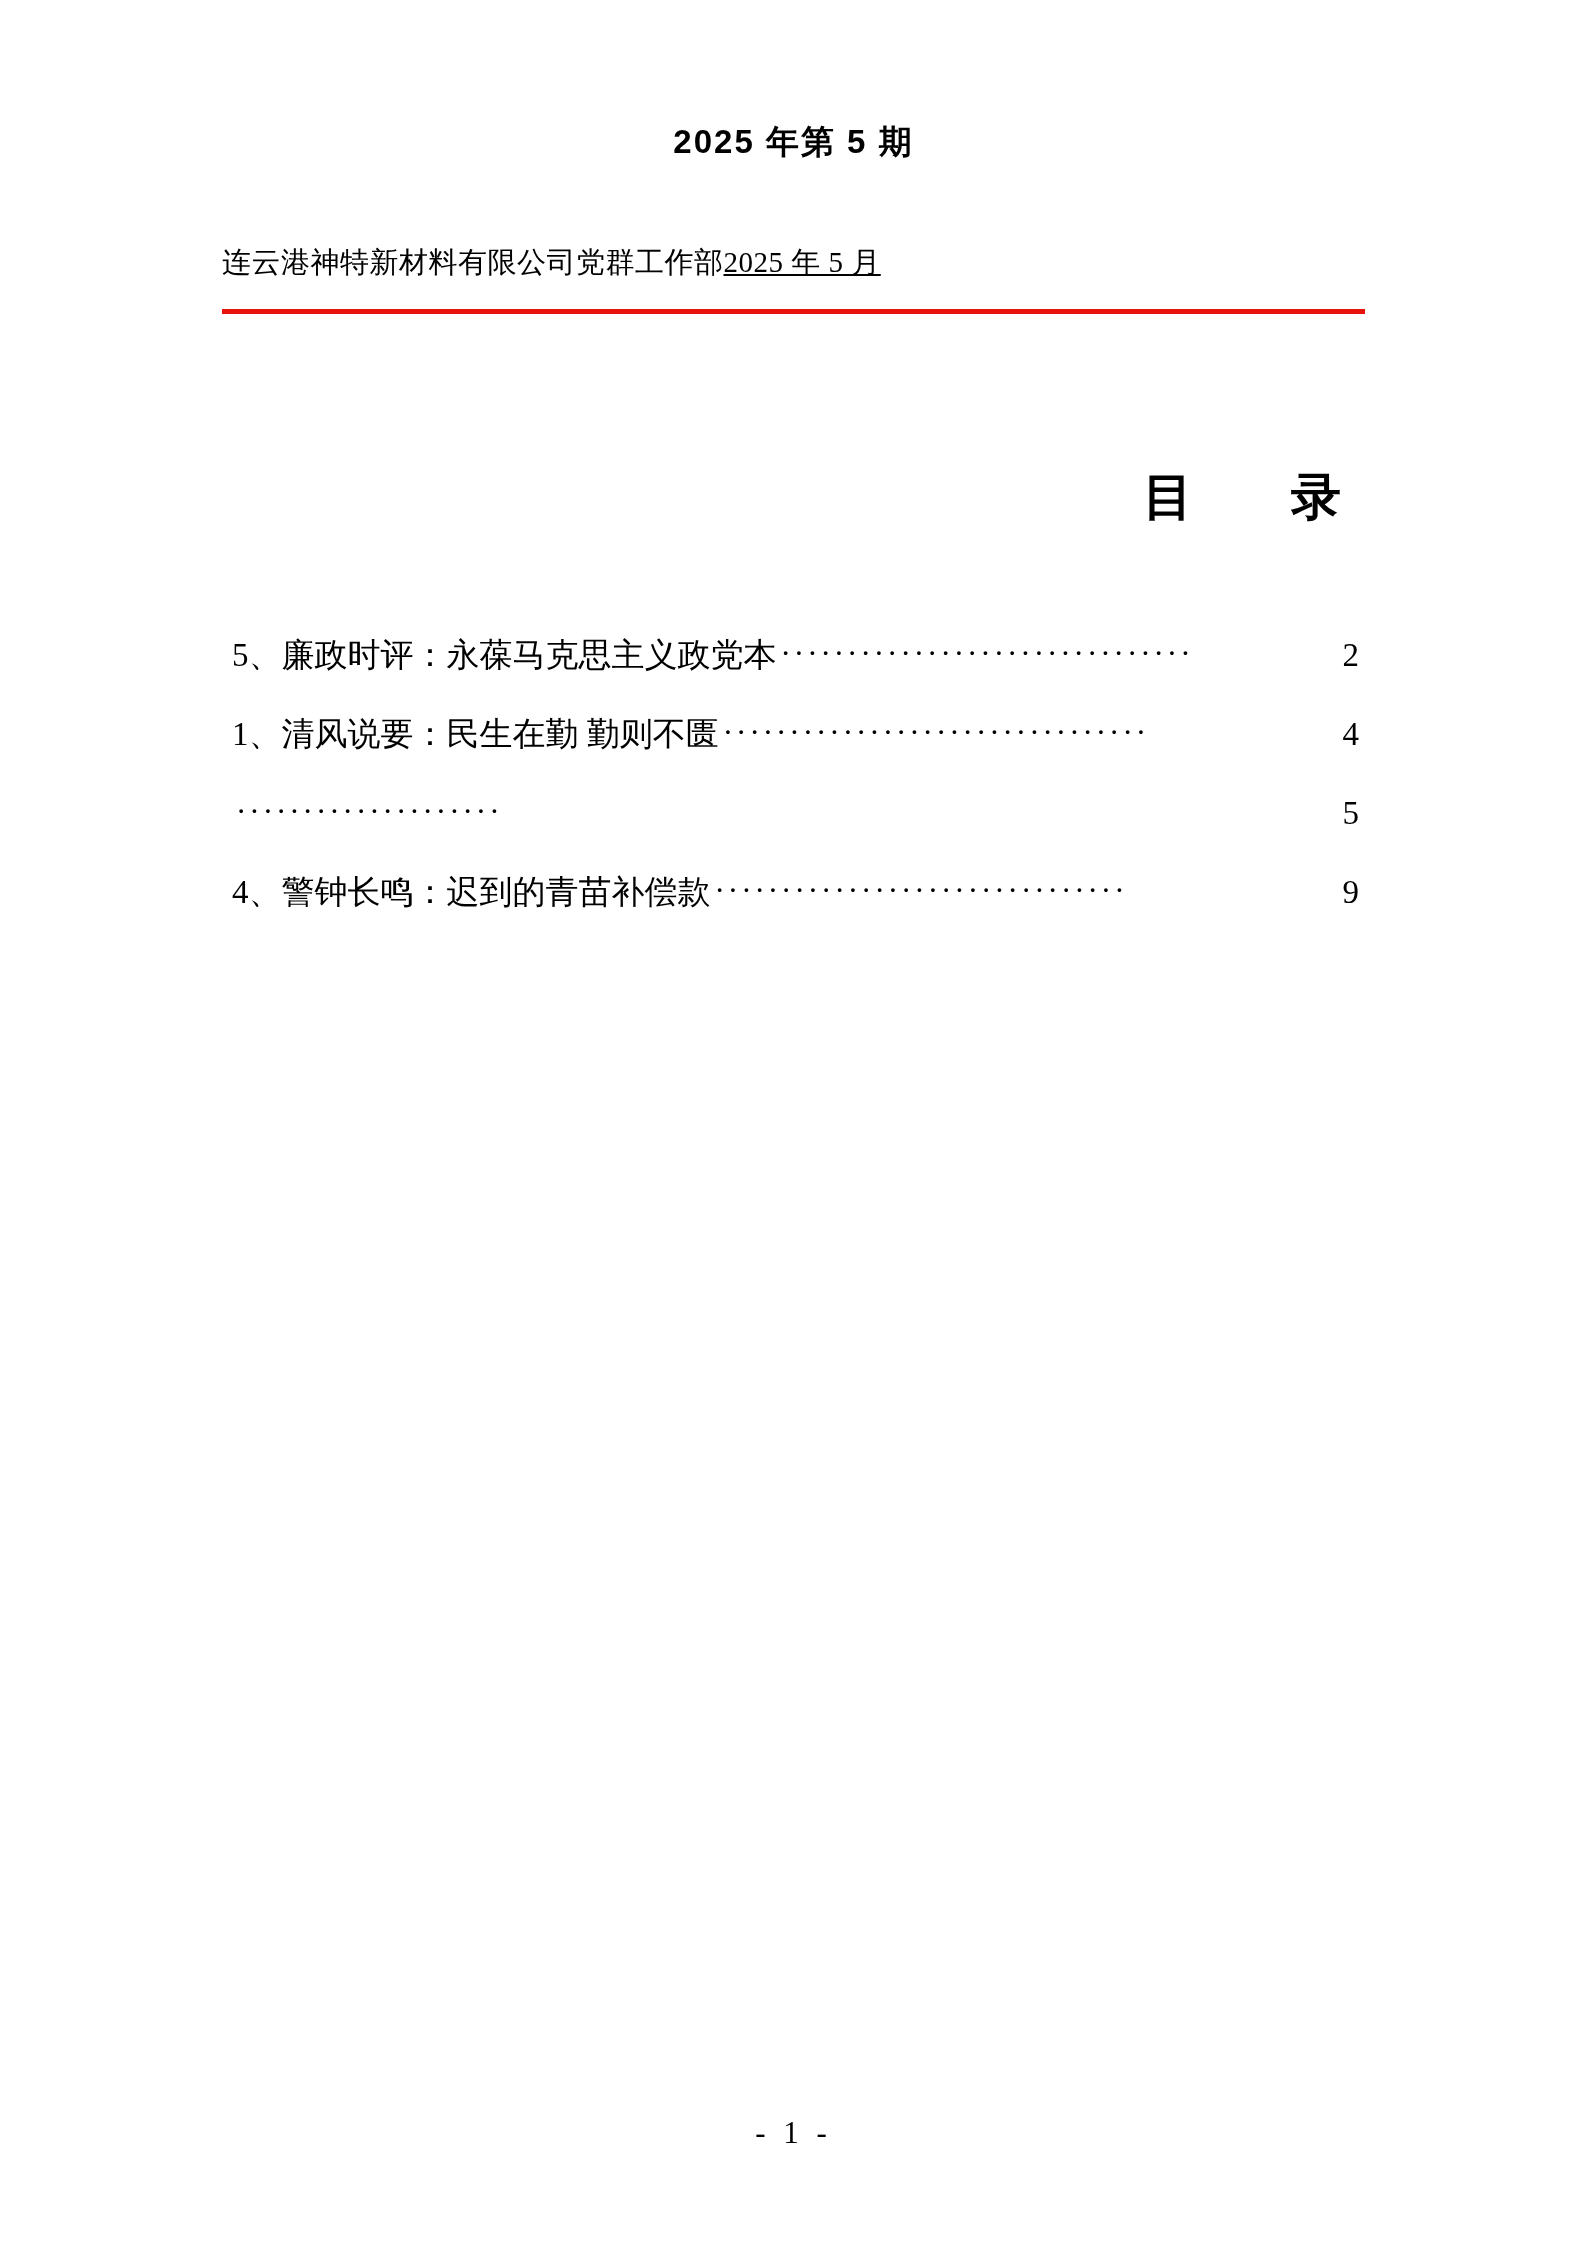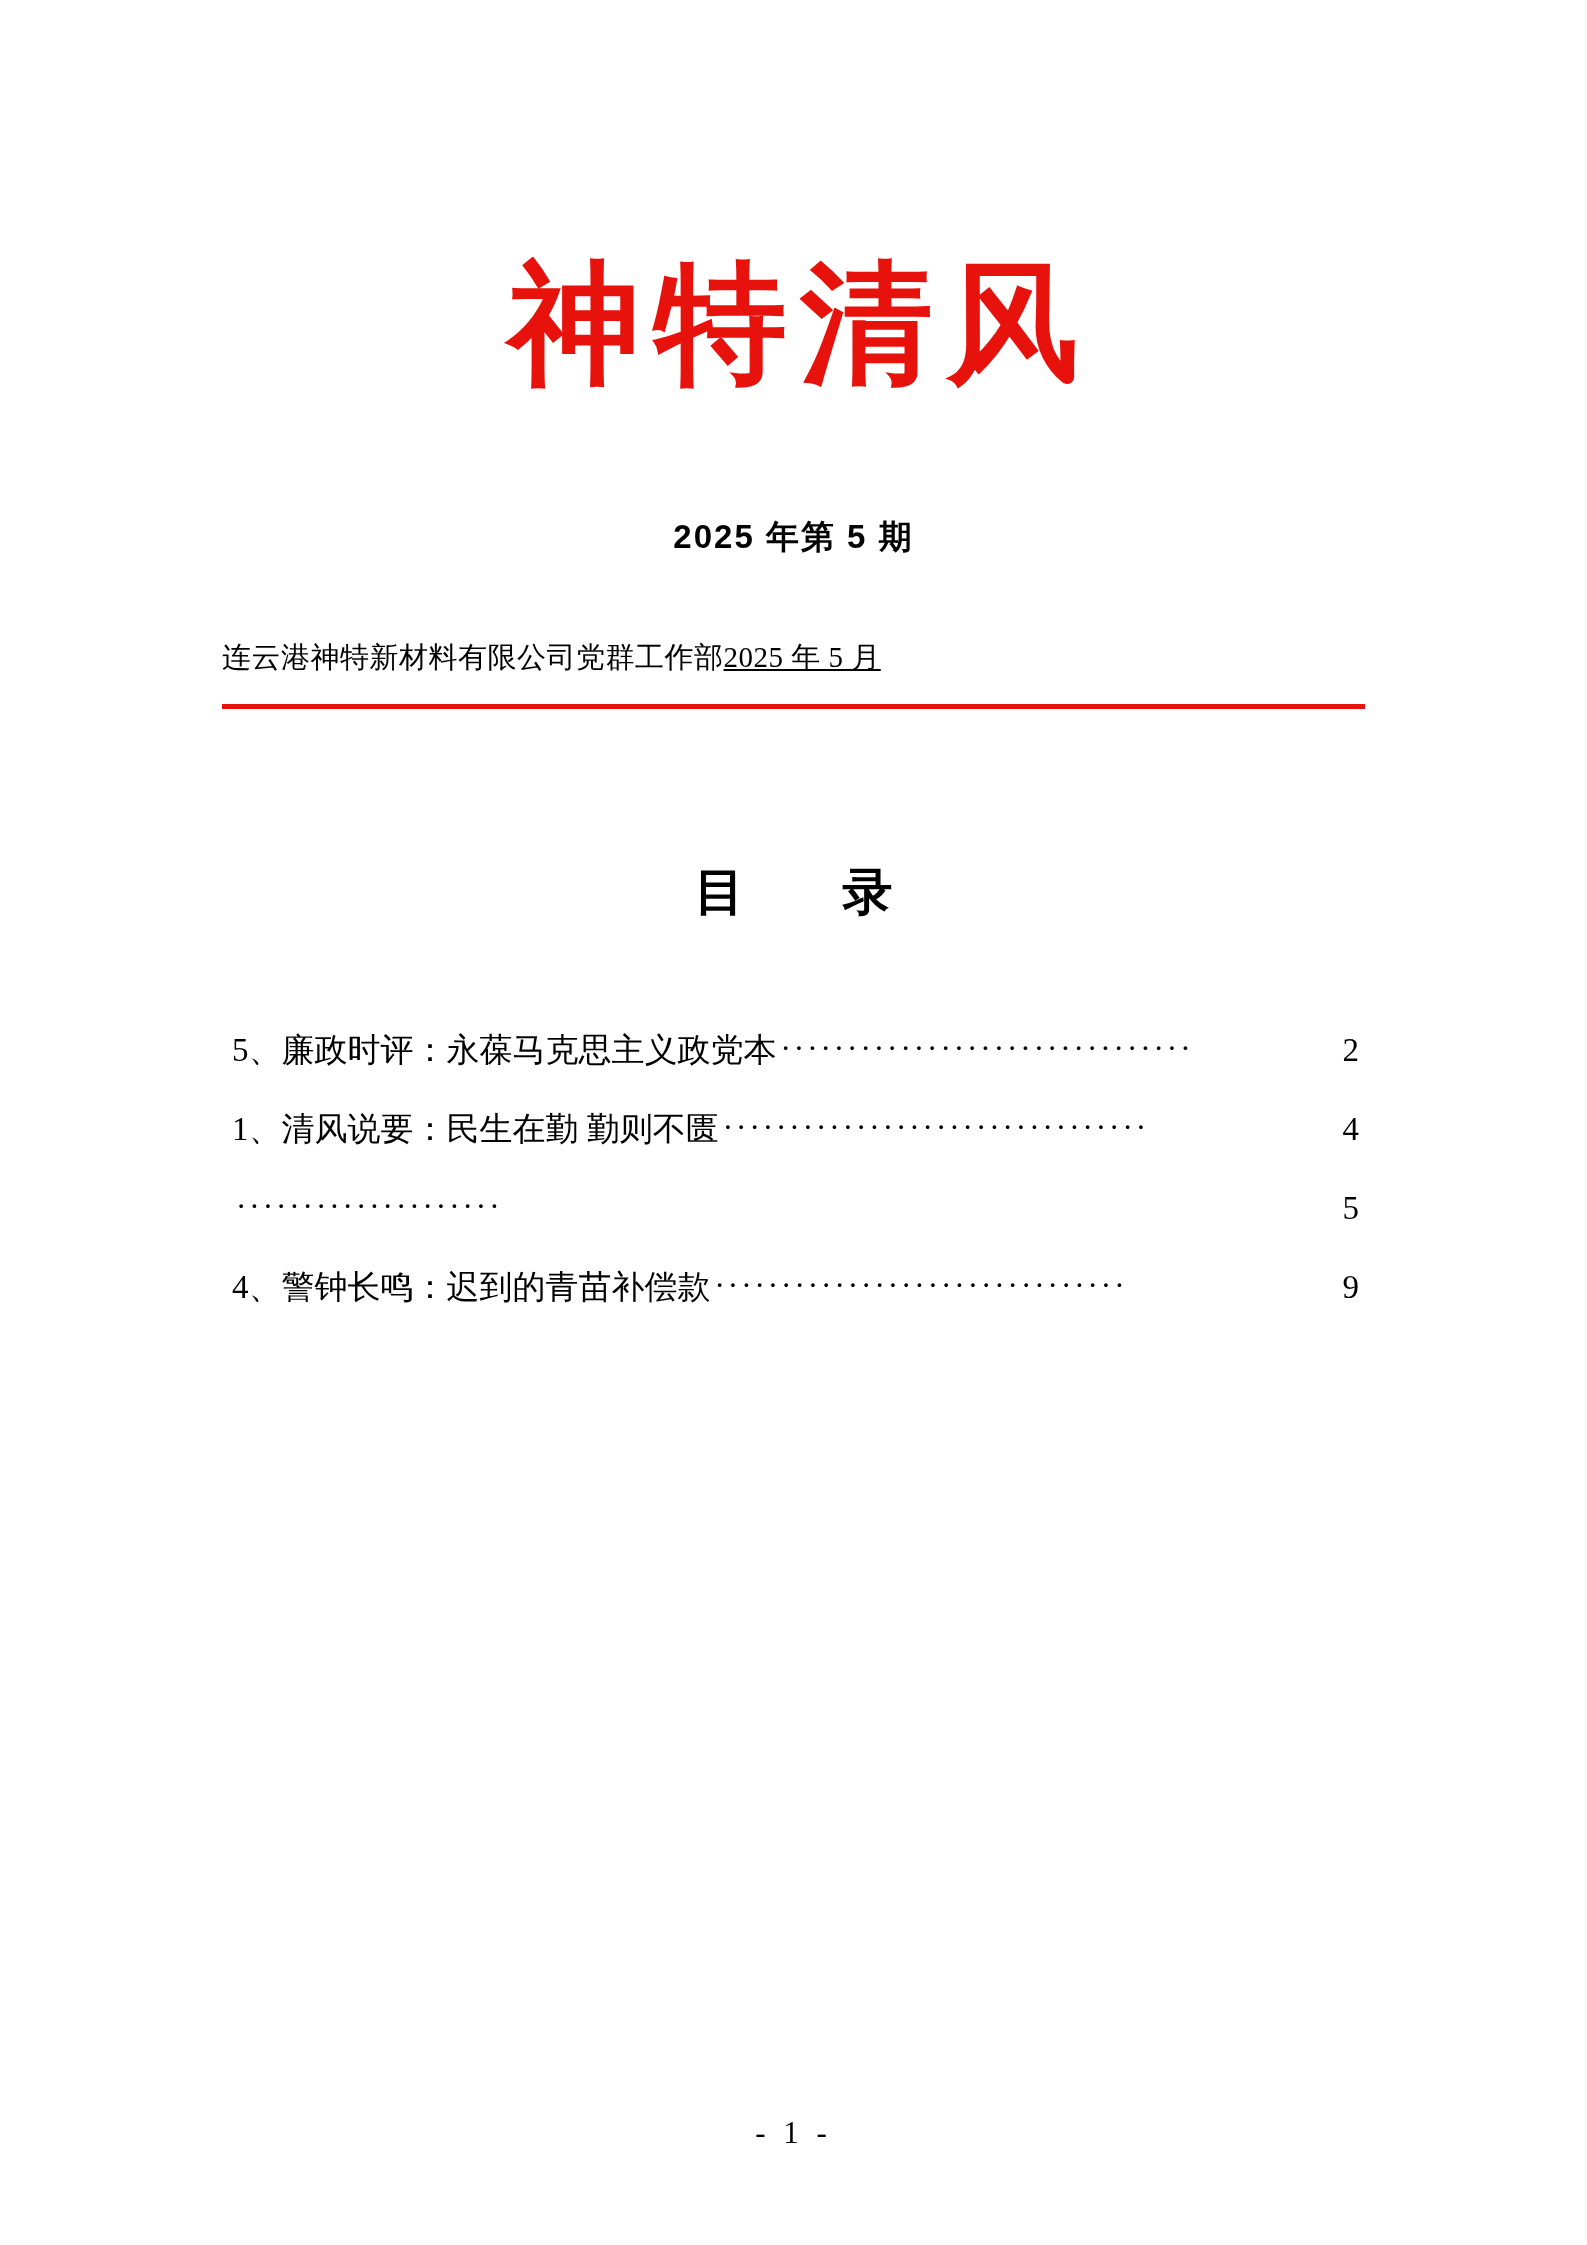--- a/index.html
+++ b/index.html
@@ -63,21 +63,21 @@
   .rule {
     margin-top: 26px;
     height: 5px;
     background: #e8120d;
     width: 100%;
   }
 
   
   .toc-heading {
     margin-top: 150px;
-    text-align: center;
+    text-align: right;
     font-family: "DejaVu Serif", "Liberation Serif", serif;
     font-weight: bold;
     font-size: 50px;
     letter-spacing: 24px;
     text-indent: 24px;
   }
 
   .toc-list {
     margin-top: 108px;
     padding: 0 6px 0 10px;
@@ -120,23 +120,20 @@
     text-align: center;
     font-size: 31px;
     letter-spacing: 5px;
   }
 </style>
 </head>
 <body>
 
 <div class="page">
 
-  <div class="masthead">
-    <div class="masthead-title">神特清风</div>
-  </div>
 
   <div class="issue-line">2025 年第 5 期</div>
 
   <div class="imprint">
     <div class="imprint-left">连云港神特新材料有限公司党群工作部</div>
     <div class="imprint-right">2025 年 5 月</div>
   </div>
 
   <div class="rule"></div>
 

